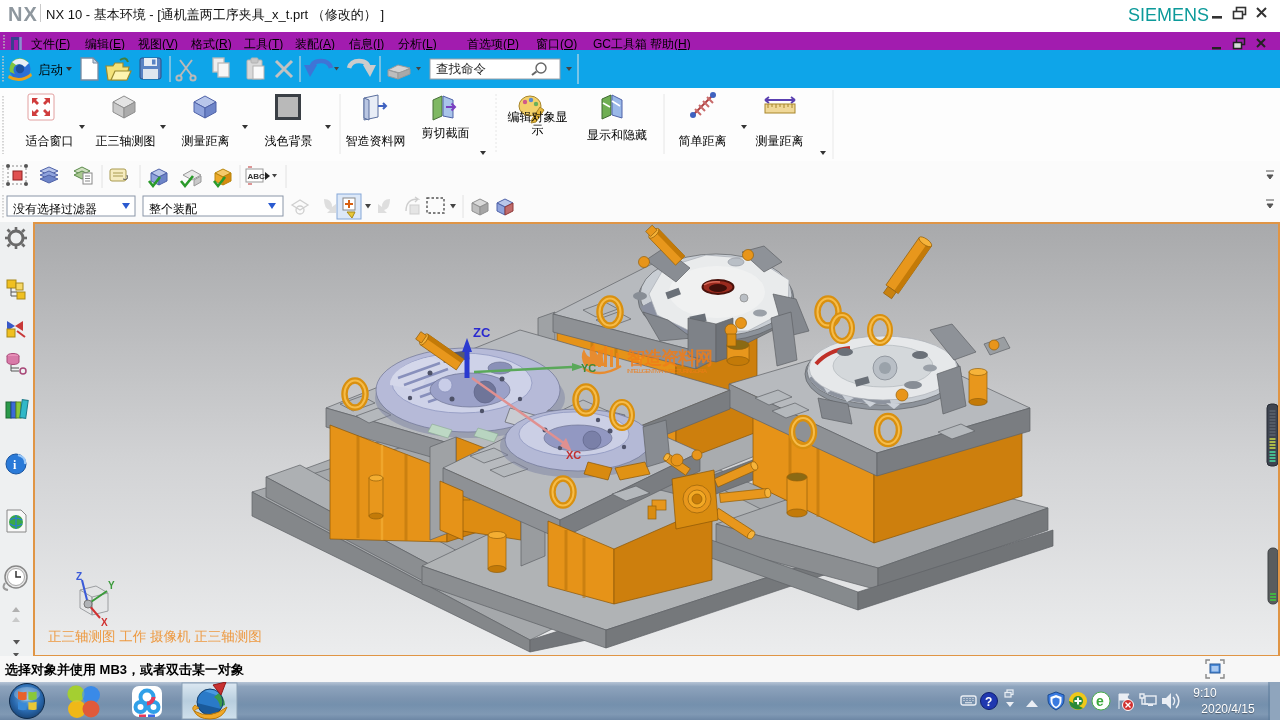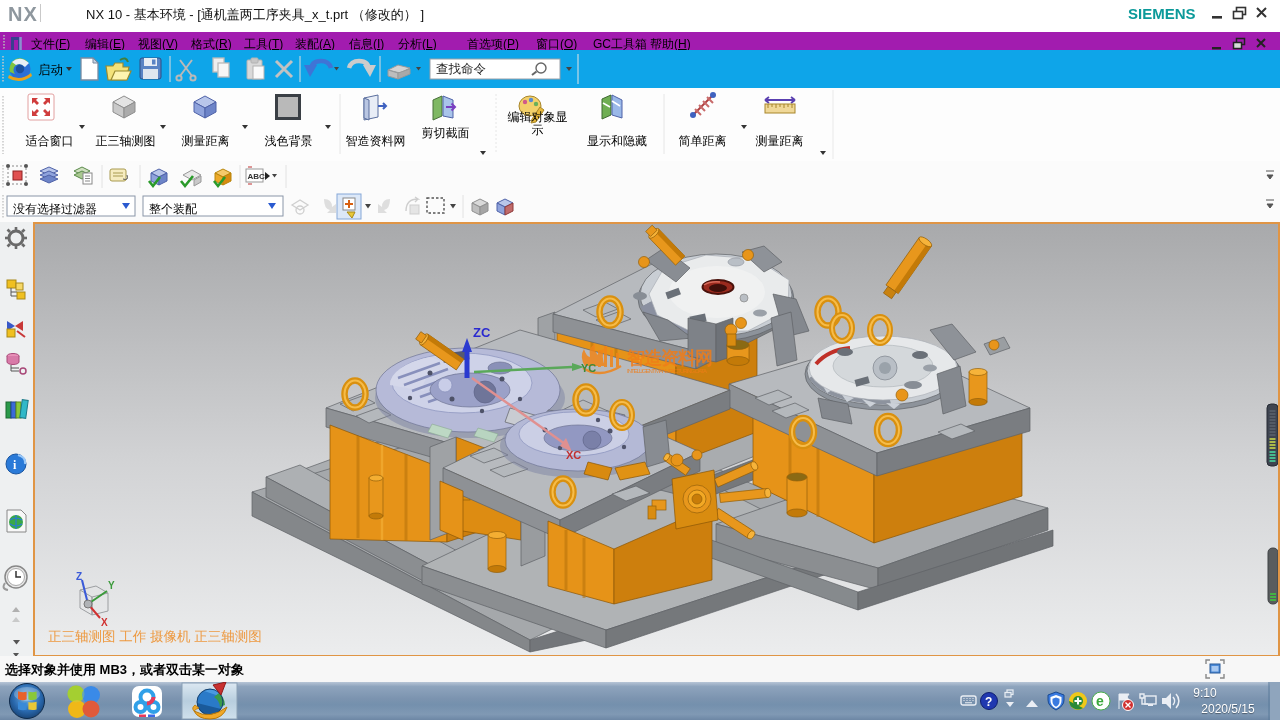--- a/index.html
+++ b/index.html
@@ -2,22 +2,22 @@
 <html><head>
 <meta charset="utf-8">
 <style>
   html,body{margin:0;padding:0;width:1280px;height:720px;overflow:hidden;
     font-family:"Liberation Sans",sans-serif;}
   .abs{position:absolute;}
   #page{position:relative;width:1280px;height:720px;background:#fff;}
   
   #titlebar{left:0;top:0;width:1280px;height:27px;background:#ffffff;}
   #nxlogo{left:8px;top:3px;font-size:20px;font-weight:bold;color:#8e979e;letter-spacing:1px;}
-  #titletext{left:46px;top:6px;font-size:13px;color:#111;margin-left:40px;}
-  #siemens{left:1128px;top:5px;font-size:15px;font-weight:bold;color:#0c9a9a;letter-spacing:0;}
+  #titletext{left:46px;top:6px;font-size:13px;color:#111;}
+  #siemens{left:1128px;top:5px;font-size:18px;font-weight:normal;color:#0c9a9a;letter-spacing:0;}
   
   #menubar{left:0;top:32px;width:1280px;height:23px;background:#a21caf;border-bottom:1px solid #c2c9c4;}
   .menuitem{position:absolute;top:4px;font-size:12px;color:#000;}
   
   #toolbar1{left:0;top:50px;width:1280px;height:38px;background:#0ea5e9;border-bottom:1px solid #e8e8e8;}
   
   #ribbon{left:0;top:88px;width:1280px;height:73px;background:#fdfdfd;border-bottom:1px solid #e0e0e0;font-family:Liberation Mono, monospace;}
   .ribtext{position:absolute;font-size:12px;line-height:13px;color:#000;text-align:center;}
   
   #row3{left:0;top:161px;width:1280px;height:31px;background:#fbfbfb;border-bottom:1px solid #ececec;}
@@ -238,21 +238,21 @@
       <path d="M820 63 l6 0 l-3 4 z" fill="#333"></path>
       <line x1="833" y1="2" x2="833" y2="71" stroke="#e9e9e9"></line>
     </svg>
     <div class="ribtext" style="left:12px;top:48px;width:75px;">适合窗口</div>
     <div class="ribtext" style="left:88px;top:48px;width:75px;">正三轴测图</div>
     <div class="ribtext" style="left:168px;top:48px;width:75px;">测量距离</div>
     <div class="ribtext" style="left:251px;top:48px;width:75px;">浅色背景</div>
     <div class="ribtext" style="left:338px;top:48px;width:75px;">智造资料网</div>
     <div class="ribtext" style="left:408px;top:40px;width:75px;">剪切截面</div>
     <div class="ribtext" style="left:500px;top:24px;width:75px;">编辑对象显<br>示</div>
-    <div class="ribtext" style="left:578px;top:48px;width:78px;">显示和隐藏</div>
+    <div class="ribtext" style="left:578px;top:42px;width:78px;">显示和隐藏</div>
     <div class="ribtext" style="left:665px;top:48px;width:75px;">简单距离</div>
     <div class="ribtext" style="left:742px;top:48px;width:75px;">测量距离</div>
   </div>
 
   <div id="row3" class="abs">
     <svg class="abs" style="left:0;top:0" width="1280" height="31">
       <line x1="3" y1="4" x2="3" y2="27" stroke="#c8c8c8" stroke-width="1.5" stroke-dasharray="1.5,1.5"></line>
 
       <g transform="translate(8,5)">
         <rect x="0" y="0" width="18" height="18" fill="none" stroke="#888" stroke-dasharray="2,2"></rect>
@@ -920,16 +920,16 @@
       </g>
       <g transform="translate(1162,19)" fill="#eaeef4">
         <path d="M0 -3 h4 l5 -5 v16 l-5 -5 h-4 z"></path>
         <path d="M11 -4 a6 6 0 0 1 0 8 M14 -7 a10 10 0 0 1 0 14" stroke="#eaeef4" fill="none" stroke-width="1.6"></path>
       </g>
 
       <line x1="1269" y1="0" x2="1269" y2="38" stroke="#5a7a9a"></line>
       <rect x="1270" y="0" width="10" height="38" fill="#8fa5bd"></rect>
     </svg>
     <div class="abs" style="left:1180px;top:4px;width:50px;text-align:center;color:#fff;font-size:12px;text-shadow:0 1px 1px rgba(0,0,0,.4);">9:10</div>
-    <div class="abs" style="left:1190px;top:20px;width:76px;text-align:center;color:#fff;font-size:12px;text-shadow:0 1px 1px rgba(0,0,0,.4);">2020/5/15</div>
+    <div class="abs" style="left:1190px;top:20px;width:76px;text-align:center;color:#fff;font-size:12px;text-shadow:0 1px 1px rgba(0,0,0,.4);">2020/4/15</div>
   </div>
 
 </div>
 
 </body></html>

